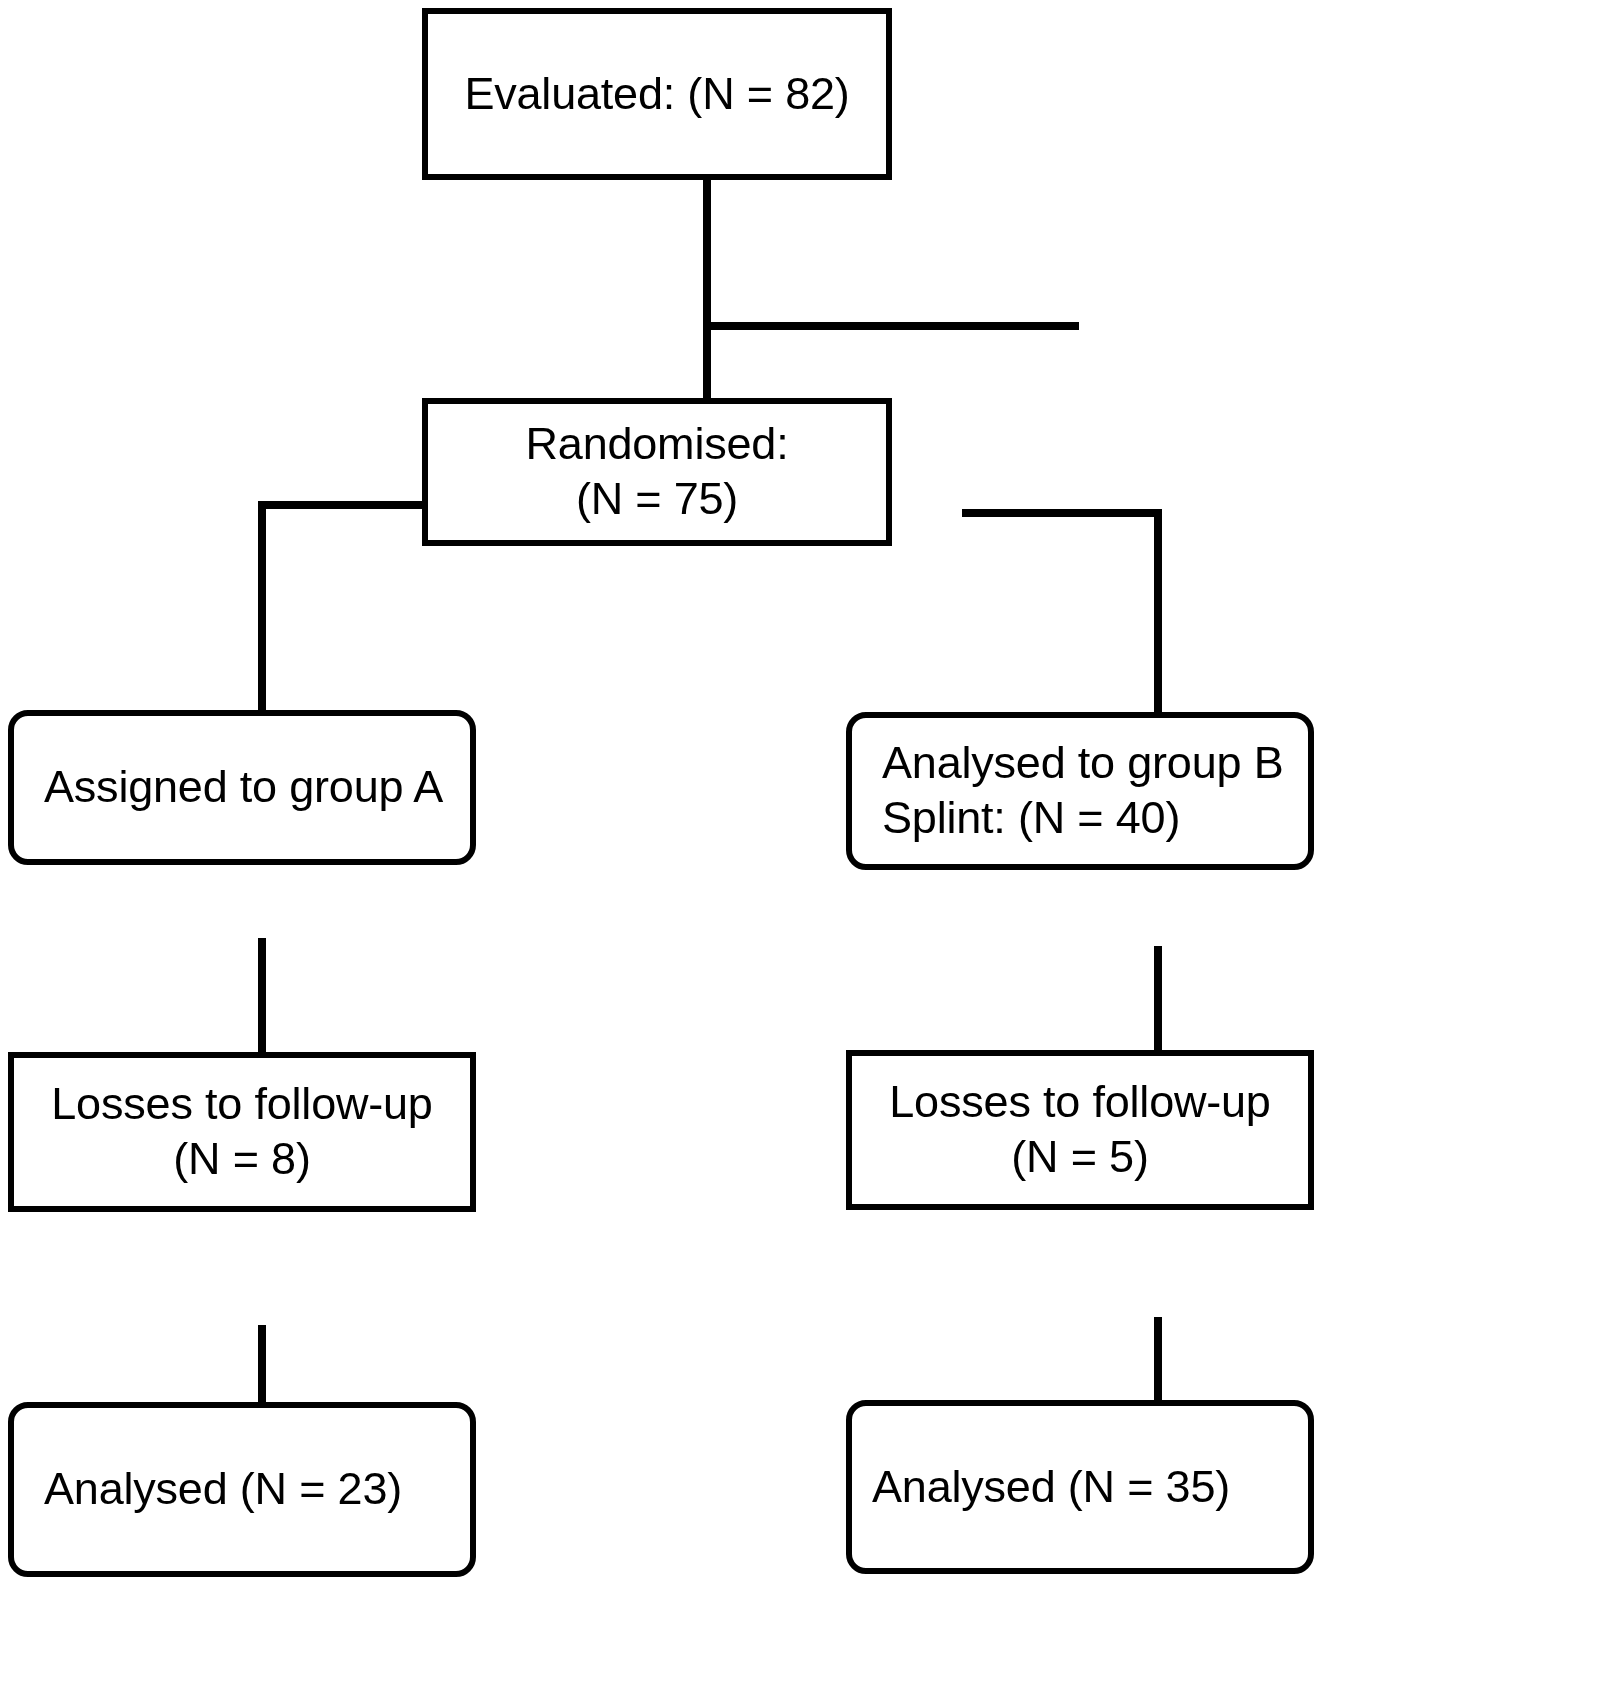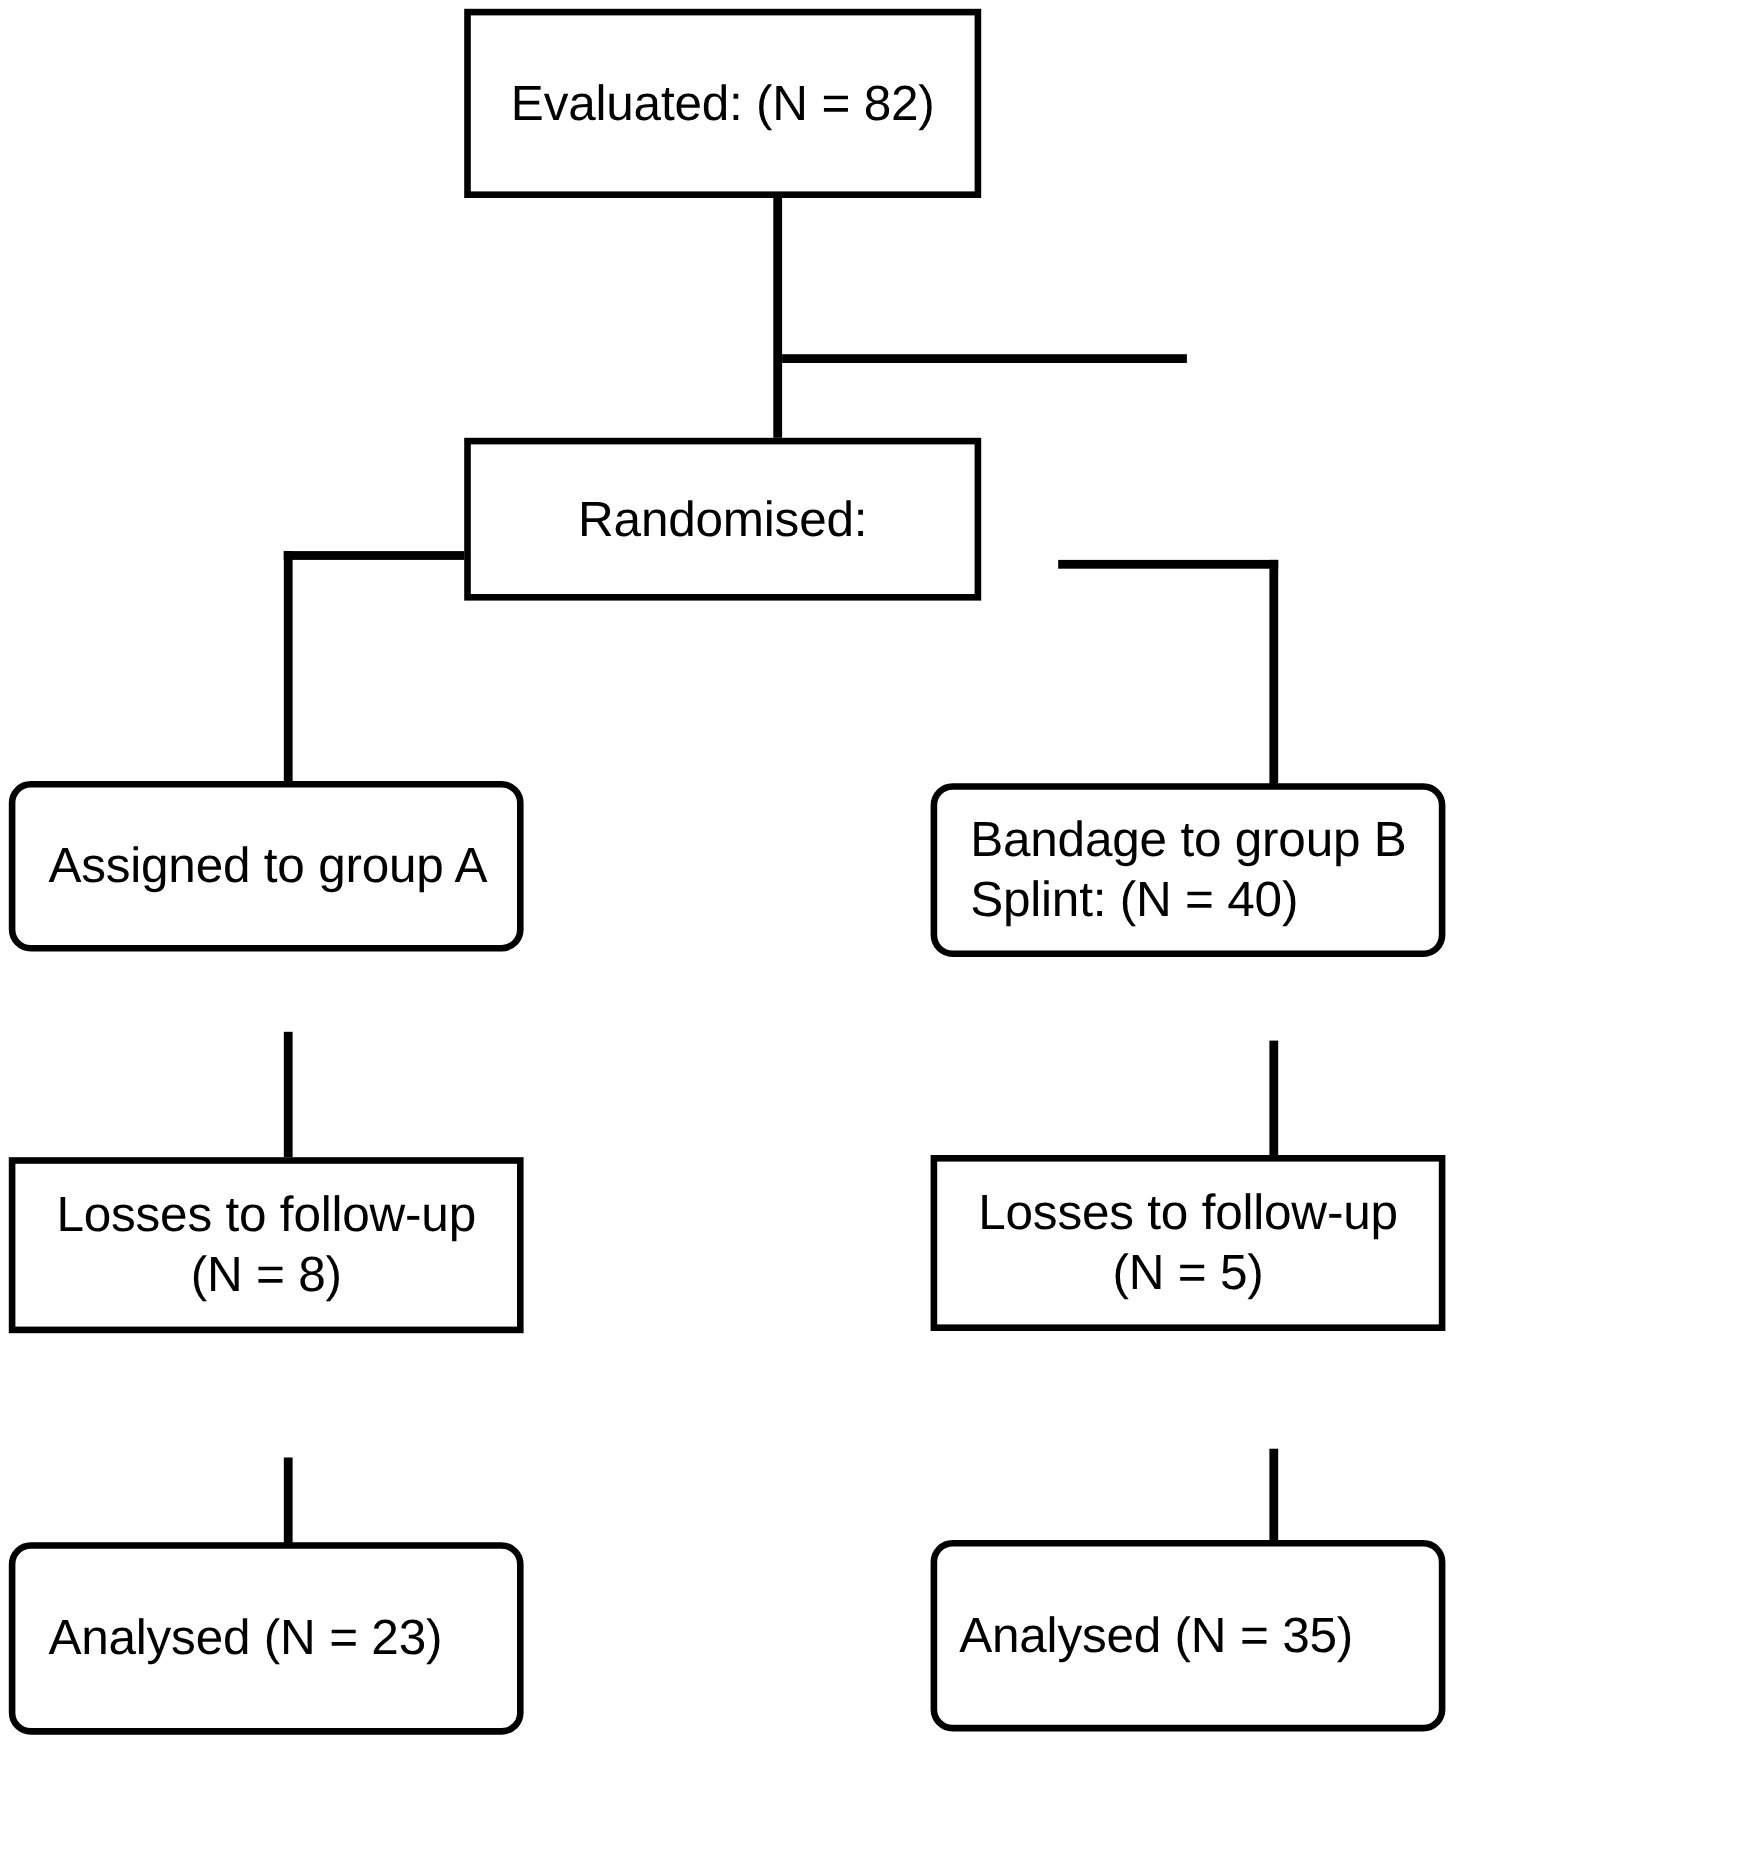--- a/index.html
+++ b/index.html
@@ -61,28 +61,29 @@
   <div class="connector" style="left:258px; top:1325px; width:8px; height:200px;"></div>
   <div class="connector" style="left:1154px; top:1317px; width:8px; height:205px;"></div>
 
   <div class="node center" style="left:422px; top:8px; width:470px; height:172px;">
     <span class="line">Evaluated: (N = 82)</span>
   </div>
 
 
   <div class="node center" style="left:422px; top:398px; width:470px; height:148px;">
     <span class="line">Randomised:</span>
+    <span class="line">(N = 75)</span>
   </div>
 
   <div class="node left" style="left:8px; top:710px; width:468px; height:155px;">
     <span class="line">Assigned to group A</span>
   </div>
 
   <div class="node left" style="left:846px; top:712px; width:468px; height:158px;">
-    <span class="line">Bandage to group B</span>
+    <span class="line">Analysed to group B</span>
     <span class="line">Splint: (N = 40)</span>
   </div>
 
   <div class="node center" style="left:8px; top:1052px; width:468px; height:160px;">
     <span class="line">Losses to follow-up</span>
     <span class="line">(N = 8)</span>
   </div>
 
   <div class="node center" style="left:846px; top:1050px; width:468px; height:160px;">
     <span class="line">Losses to follow-up</span>

